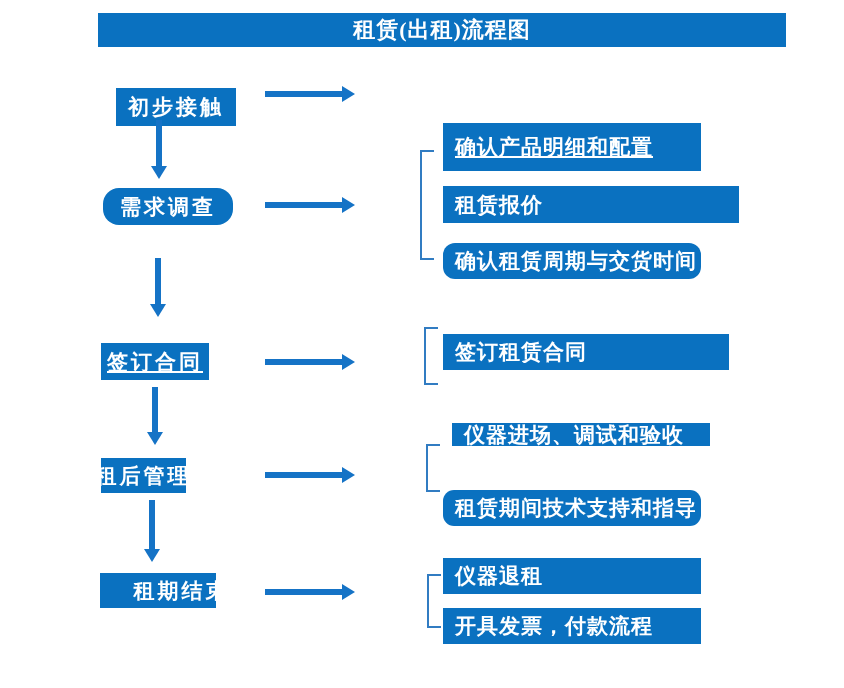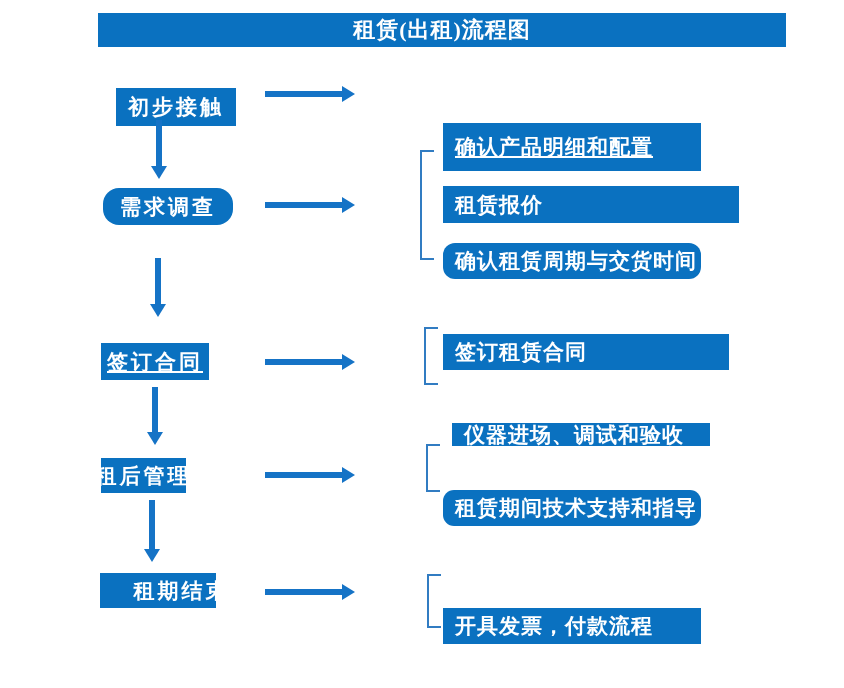--- a/index.html
+++ b/index.html
@@ -110,15 +110,16 @@
 
   <div class="box rbox" style="left:443px;top:123px;width:258px;height:48px;text-decoration:underline;">确认产品明细和配置</div>
   <div class="box rbox" style="left:443px;top:186px;width:296px;height:37px;">租赁报价</div>
   <div class="box rbox" style="left:443px;top:243px;width:258px;height:36px;border-radius:12px;">确认租赁周期与交货时间</div>
 
   <div class="box rbox" style="left:443px;top:334px;width:286px;height:36px;">签订租赁合同</div>
 
   <div class="box rbox" style="left:443px;top:423px;width:258px;height:23px;margin-left:9px;">仪器进场、调试和验收</div>
   <div class="box rbox" style="left:443px;top:490px;width:258px;height:36px;border-radius:11px;">租赁期间技术支持和指导</div>
 
+  <div class="box rbox" style="left:443px;top:558px;width:258px;height:36px;">仪器退租</div>
   <div class="box rbox" style="left:443px;top:608px;width:258px;height:36px;">开具发票，付款流程</div>
 
 </div>
 
 </body></html>

